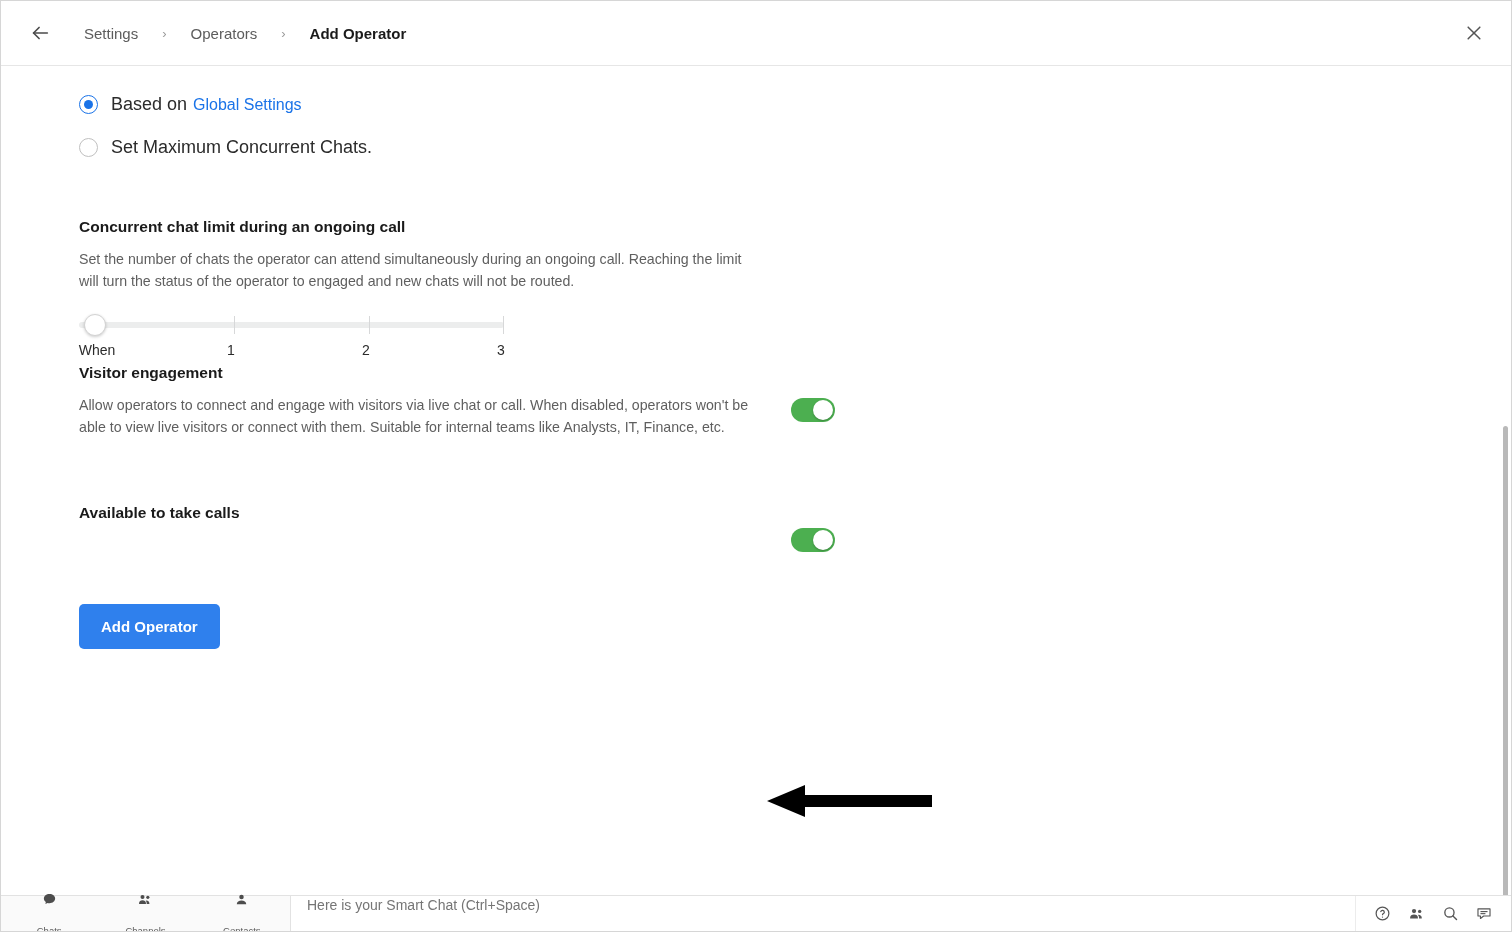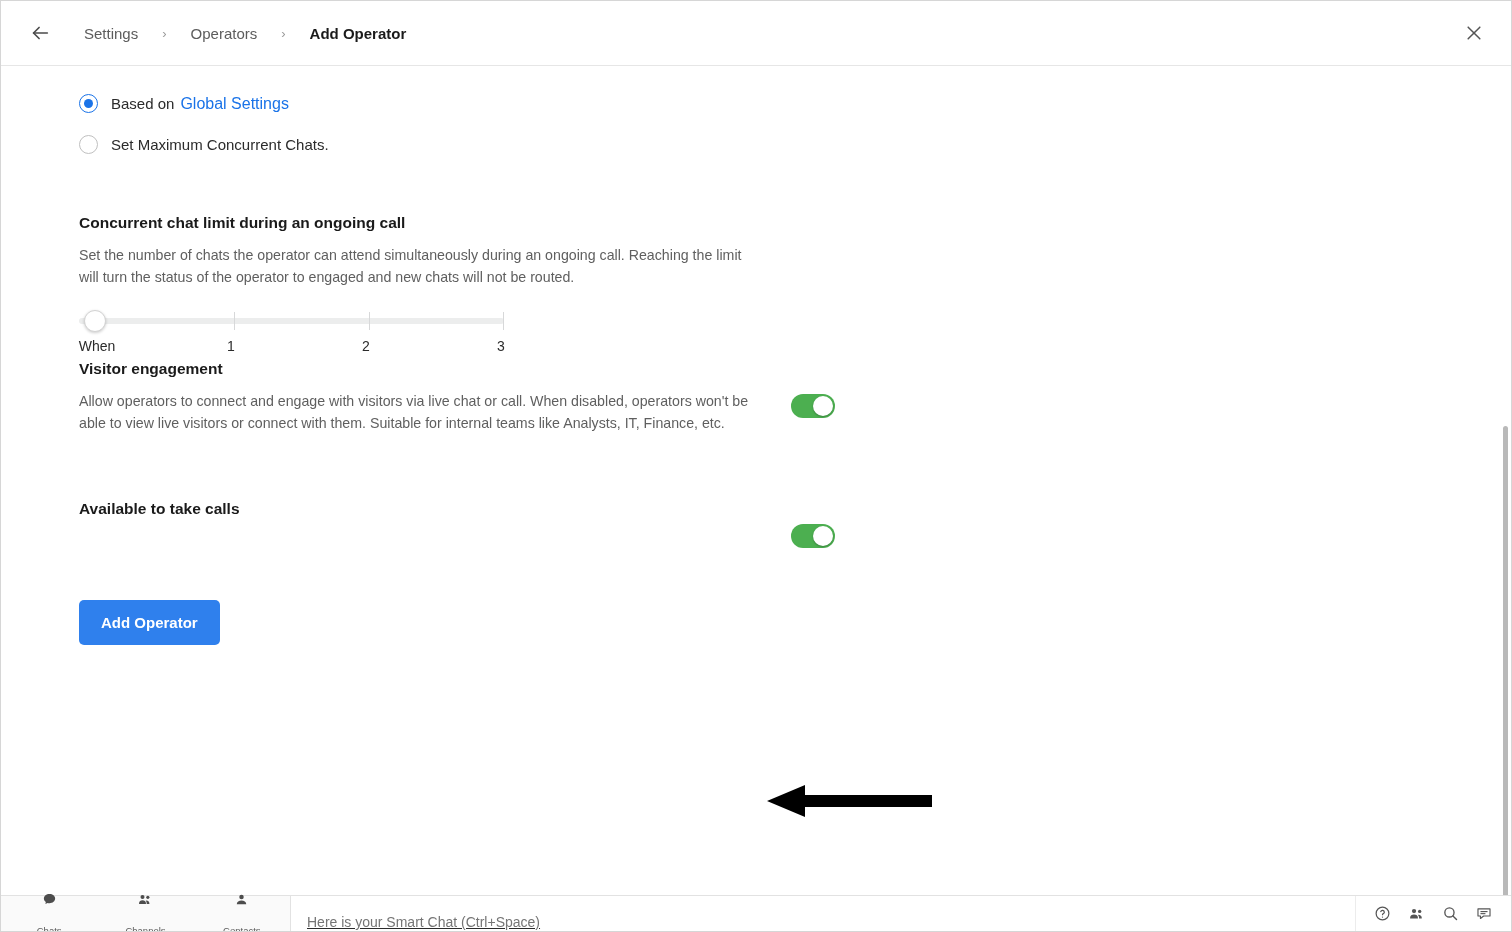--- a/index.html
+++ b/index.html
@@ -86,21 +86,21 @@
   .radio.checked { border: 1.5px solid #1a73e8; }
   .radio.checked::after {
     content: "";
     position: absolute;
     left: 50%; top: 50%;
     width: 9px; height: 9px;
     margin: -4.5px 0 0 -4.5px;
     border-radius: 50%;
     background: #1a73e8;
   }
-  .radio-label { font-size: 15px; color: #2b2b2b; }
+  .radio-label { font-size: 18px; color: #2b2b2b; }
   .link { color: #1a73e8; margin-left: 6px; cursor: pointer; }
 
   
   .section { margin-top: 60px; }
   .section-title {
     font-size: 15.5px;
     font-weight: bold;
     color: #1a1a1a;
     margin-bottom: 12px;
   }
@@ -232,24 +232,23 @@
     align-items: center;
     justify-content: center;
     gap: 14px;
     cursor: pointer;
     color: #585858;
   }
   .footer-tab .ft-label { font-size: 9.5px; color: #5a5a5a; }
   .smart-chat {
     flex: 1;
     display: flex;
-    align-items: flex-end;
+    align-items: flex-start;
     padding-left: 14px;
     background: #fff;
-    text-decoration: underline;
   }
   .smart-chat input {
     border: none;
     outline: none;
     width: 100%;
     font-size: 14px;
     color: #999;
     font-family: "Liberation Sans", sans-serif;
     background: transparent;
   }

